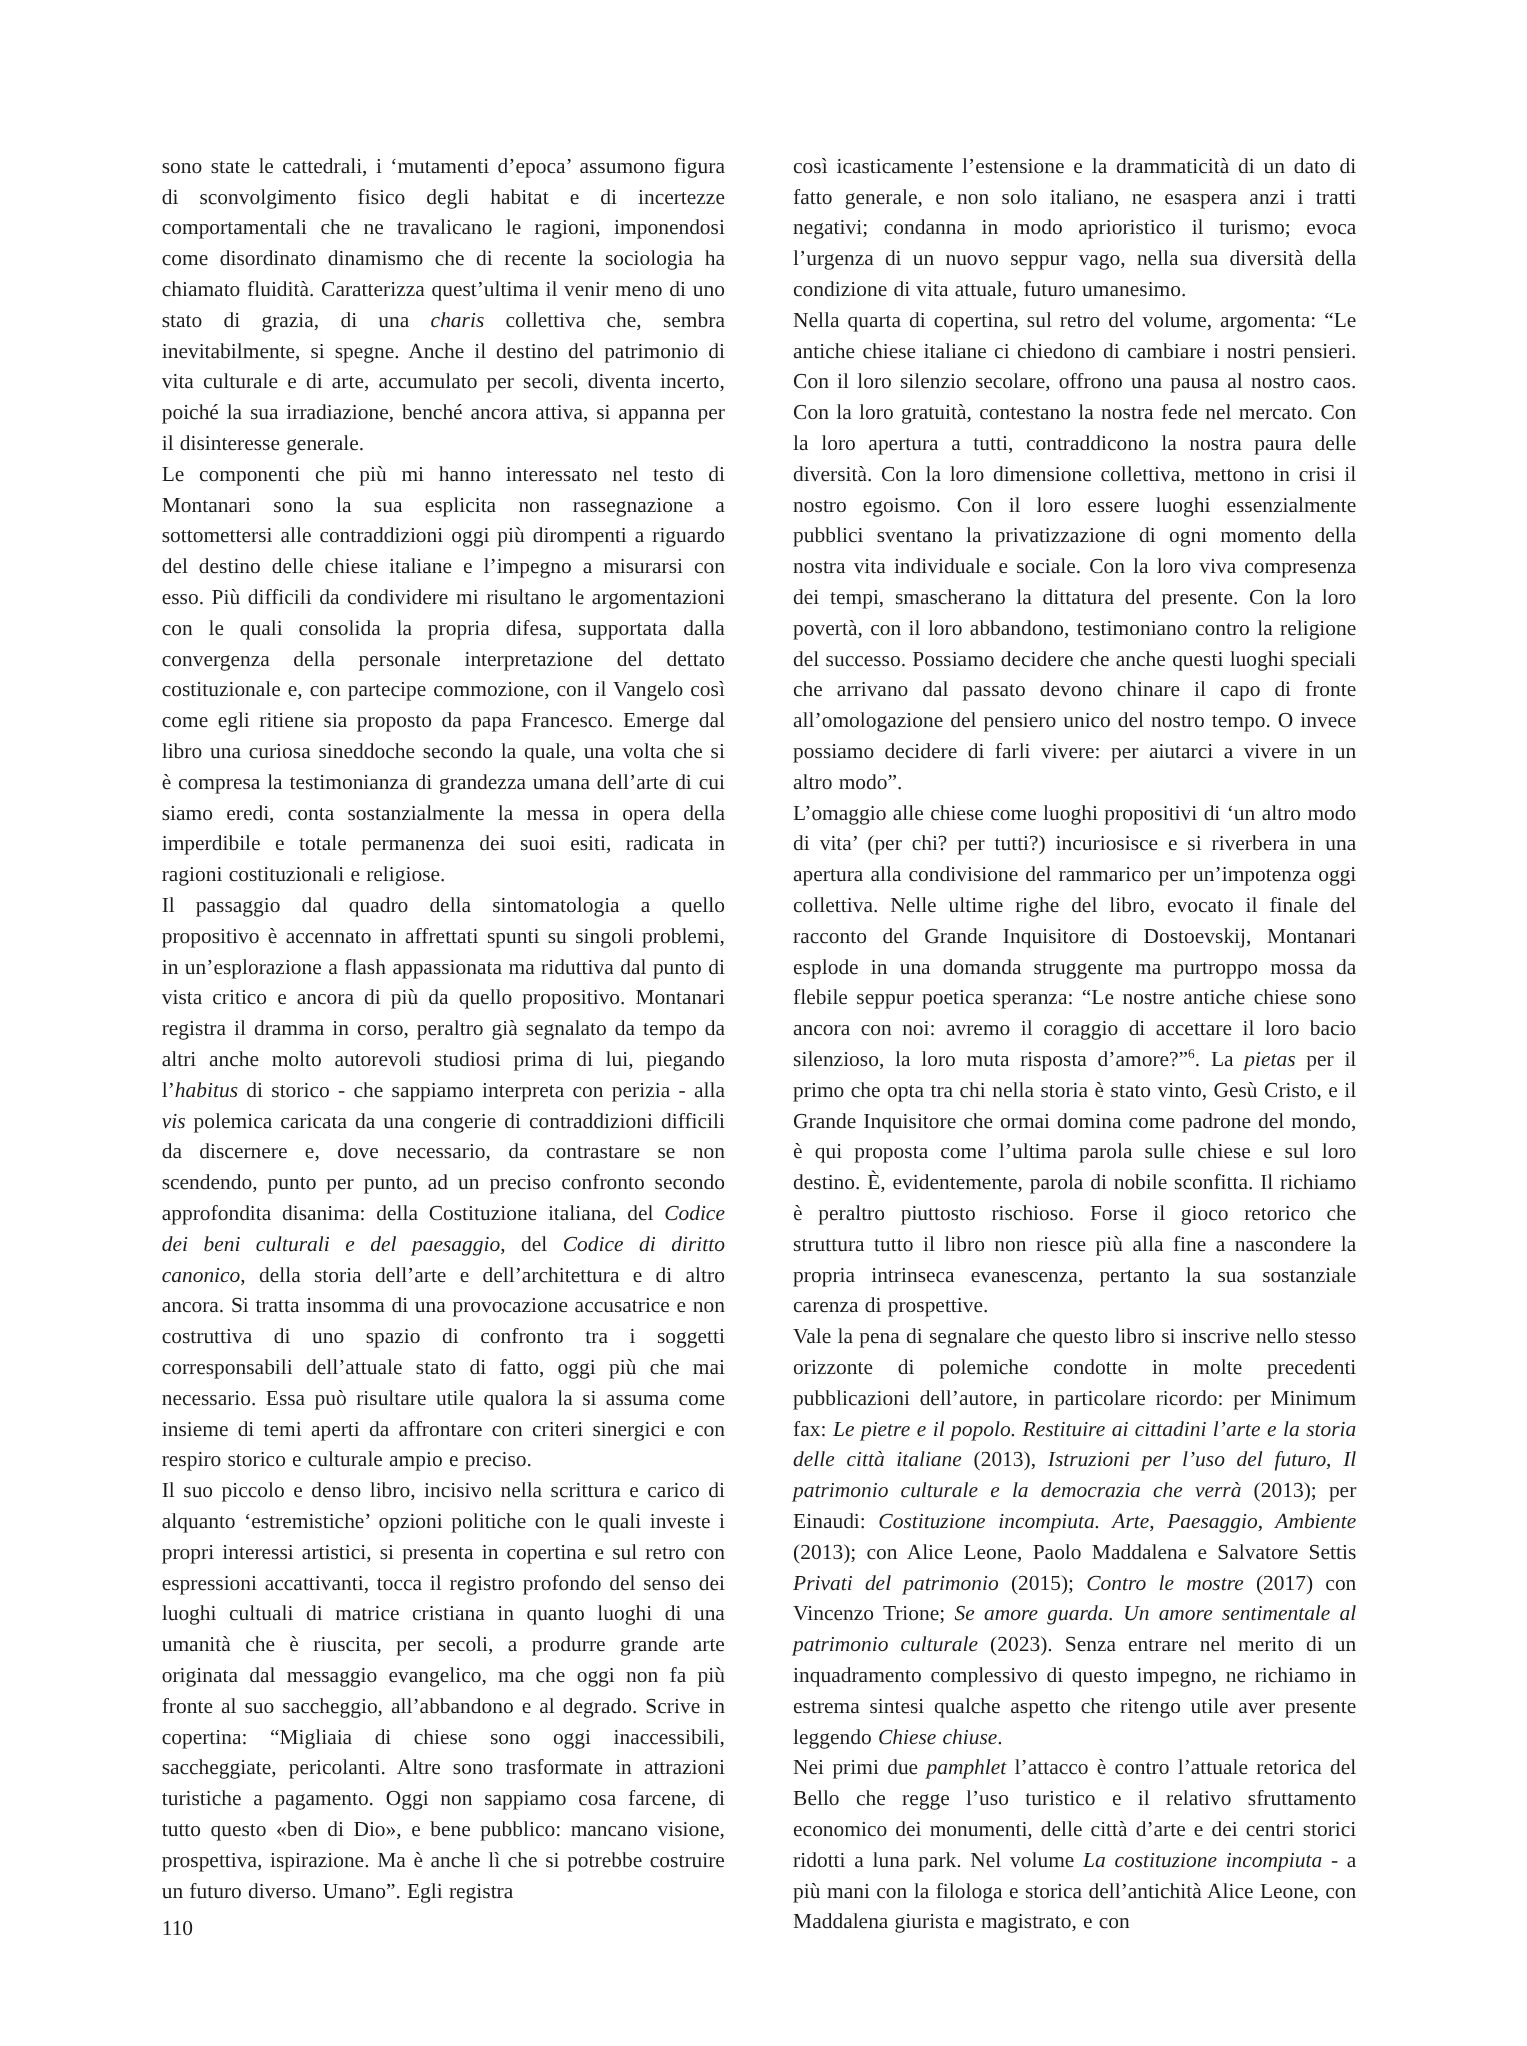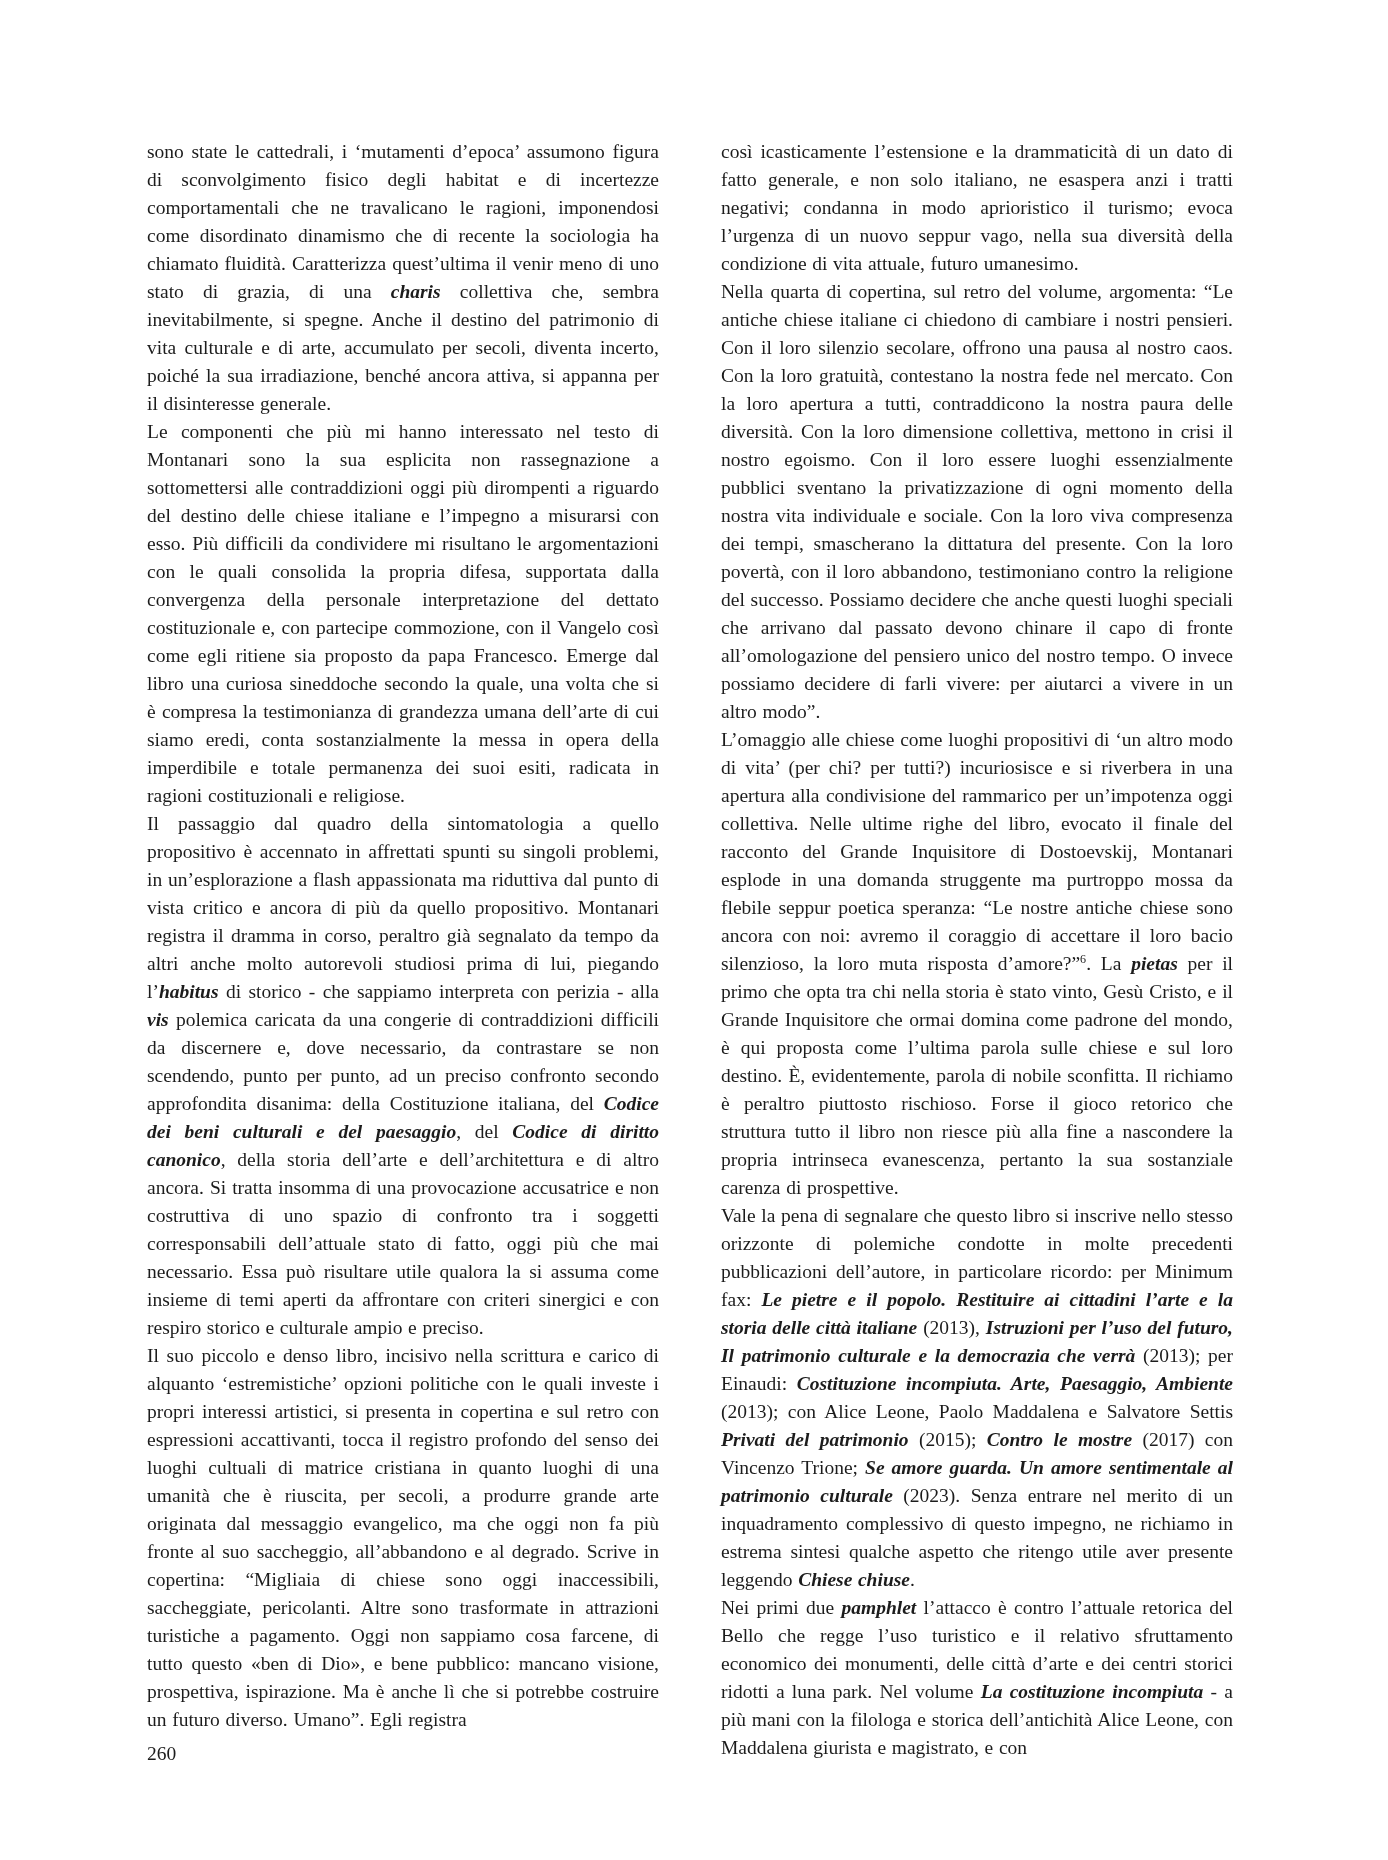--- a/index.html
+++ b/index.html
@@ -32,21 +32,20 @@
     hyphens: none;
     -webkit-hyphens: none;
     word-spacing: 0.04em;
   }
   .column p.para {
     margin: 0;
     padding: 0;
   }
   .column i {
     font-style: italic;
-    font-weight: bold;
   }
   .column sup {
     font-size: 0.62em;
     line-height: 0;
     vertical-align: super;
   }
   .page-number {
     position: absolute;
     left: 147px;
     top: 1740px;
@@ -66,14 +65,14 @@
         <p class="para"><span>Il suo piccolo e denso libro, incisivo nella scrittura e carico di alquanto ‘estremistiche’ opzioni politiche con le quali investe i propri interessi artistici, si presenta in copertina e sul retro con espressioni accattivanti, tocca il registro profondo del senso dei luoghi cultuali di matrice cristiana in quanto luoghi di una umanità che è riuscita, per secoli, a produrre grande arte originata dal messaggio evangelico, ma che oggi non fa più fronte al suo saccheggio, all’abbandono e al degrado. Scrive in copertina: “Migliaia di chiese sono oggi inaccessibili, saccheggiate, pericolanti. Altre sono trasformate in attrazioni turistiche a pagamento. Oggi non sappiamo cosa farcene, di tutto questo «ben di Dio», e bene pubblico: mancano visione, prospettiva, ispirazione. Ma è anche lì che si potrebbe costruire un futuro diverso. Umano”. Egli registra</span></p>
       </div>
     <div class="column">
         <p class="para"><span>così icasticamente l’estensione e la drammaticità di un dato di fatto generale, e non solo italiano, ne esaspera anzi i tratti negativi; condanna in modo aprioristico il turismo; evoca l’urgenza di un nuovo seppur vago, nella sua diversità della condizione di vita attuale, futuro umanesimo.</span></p>
         <p class="para"><span>Nella quarta di copertina, sul retro del volume, argomenta: “Le antiche chiese italiane ci chiedono di cambiare i nostri pensieri. Con il loro silenzio secolare, offrono una pausa al nostro caos. Con la loro gratuità, contestano la nostra fede nel mercato. Con la loro apertura a tutti, contraddicono la nostra paura delle diversità. Con la loro dimensione collettiva, mettono in crisi il nostro egoismo. Con il loro essere luoghi essenzialmente pubblici sventano la privatizzazione di ogni momento della nostra vita individuale e sociale. Con la loro viva compresenza dei tempi, smascherano la dittatura del presente. Con la loro povertà, con il loro abbandono, testimoniano contro la religione del successo. Possiamo decidere che anche questi luoghi speciali che arrivano dal passato devono chinare il capo di fronte all’omologazione del pensiero unico del nostro tempo. O invece possiamo decidere di farli vivere: per aiutarci a vivere in un altro modo”.</span></p>
         <p class="para"><span>L’omaggio alle chiese come luoghi propositivi di ‘un altro modo di vita’ (per chi? per tutti?) incuriosisce e si riverbera in una apertura alla condivisione del rammarico per un’impotenza oggi collettiva. Nelle ultime righe del libro, evocato il finale del racconto del Grande Inquisitore di Dostoevskij, Montanari esplode in una domanda struggente ma purtroppo mossa da flebile seppur poetica speranza: “Le nostre antiche chiese sono ancora con noi: avremo il coraggio di accettare il loro bacio silenzioso, la loro muta risposta d’amore?”</span><sup>6</sup><span>. La </span><i>pietas</i><span> per il primo che opta tra chi nella storia è stato vinto, Gesù Cristo, e il Grande Inquisitore che ormai domina come padrone del mondo, è qui proposta come l’ultima parola sulle chiese e sul loro destino. È, evidentemente, parola di nobile sconfitta. Il richiamo è peraltro piuttosto rischioso. Forse il gioco retorico che struttura tutto il libro non riesce più alla fine a nascondere la propria intrinseca evanescenza, pertanto la sua sostanziale carenza di prospettive.</span></p>
         <p class="para"><span>Vale la pena di segnalare che questo libro si inscrive nello stesso orizzonte di polemiche condotte in molte precedenti pubblicazioni dell’autore, in particolare ricordo: per Minimum fax: </span><i>Le pietre e il popolo. Restituire ai cittadini l’arte e la storia delle città italiane</i><span> (2013), </span><i>Istruzioni per l’uso del futuro, Il patrimonio culturale e la democrazia che verrà</i><span> (2013); per Einaudi: </span><i>Costituzione incompiuta. Arte, Paesaggio, Ambiente</i><span> (2013); con Alice Leone, Paolo Maddalena e Salvatore Settis </span><i>Privati del patrimonio</i><span> (2015); </span><i>Contro le mostre</i><span> (2017) con Vincenzo Trione; </span><i>Se amore guarda. Un amore sentimentale al patrimonio culturale</i><span> (2023). Senza entrare nel merito di un inquadramento complessivo di questo impegno, ne richiamo in estrema sintesi qualche aspetto che ritengo utile aver presente leggendo </span><i>Chiese chiuse</i><span>.</span></p>
         <p class="para"><span>Nei primi due </span><i>pamphlet</i><span> l’attacco è contro l’attuale retorica del Bello che regge l’uso turistico e il relativo sfruttamento economico dei monumenti, delle città d’arte e dei centri storici ridotti a luna park. Nel volume </span><i>La costituzione incompiuta</i><span> - a più mani con la filologa e storica dell’antichità Alice Leone, con Maddalena giurista e magistrato, e con</span></p>
       </div>
   </div>
-  <div class="page-number">260</div>
+  <div class="page-number">110</div>
 </div>
 
 </body></html>

